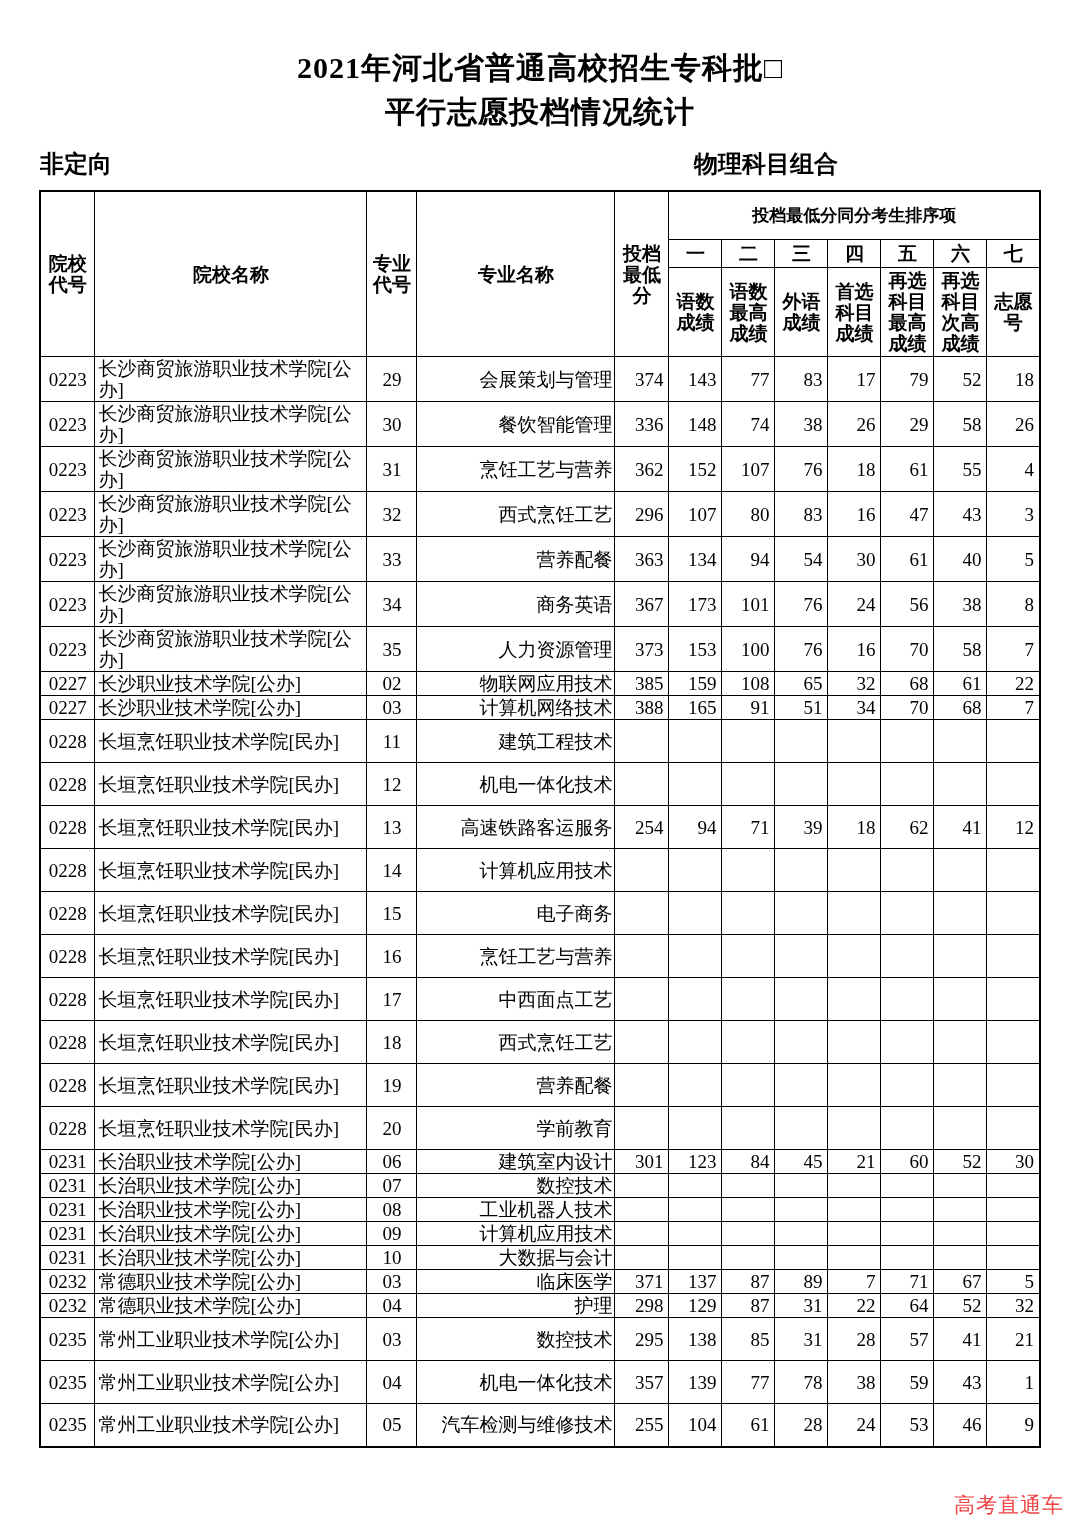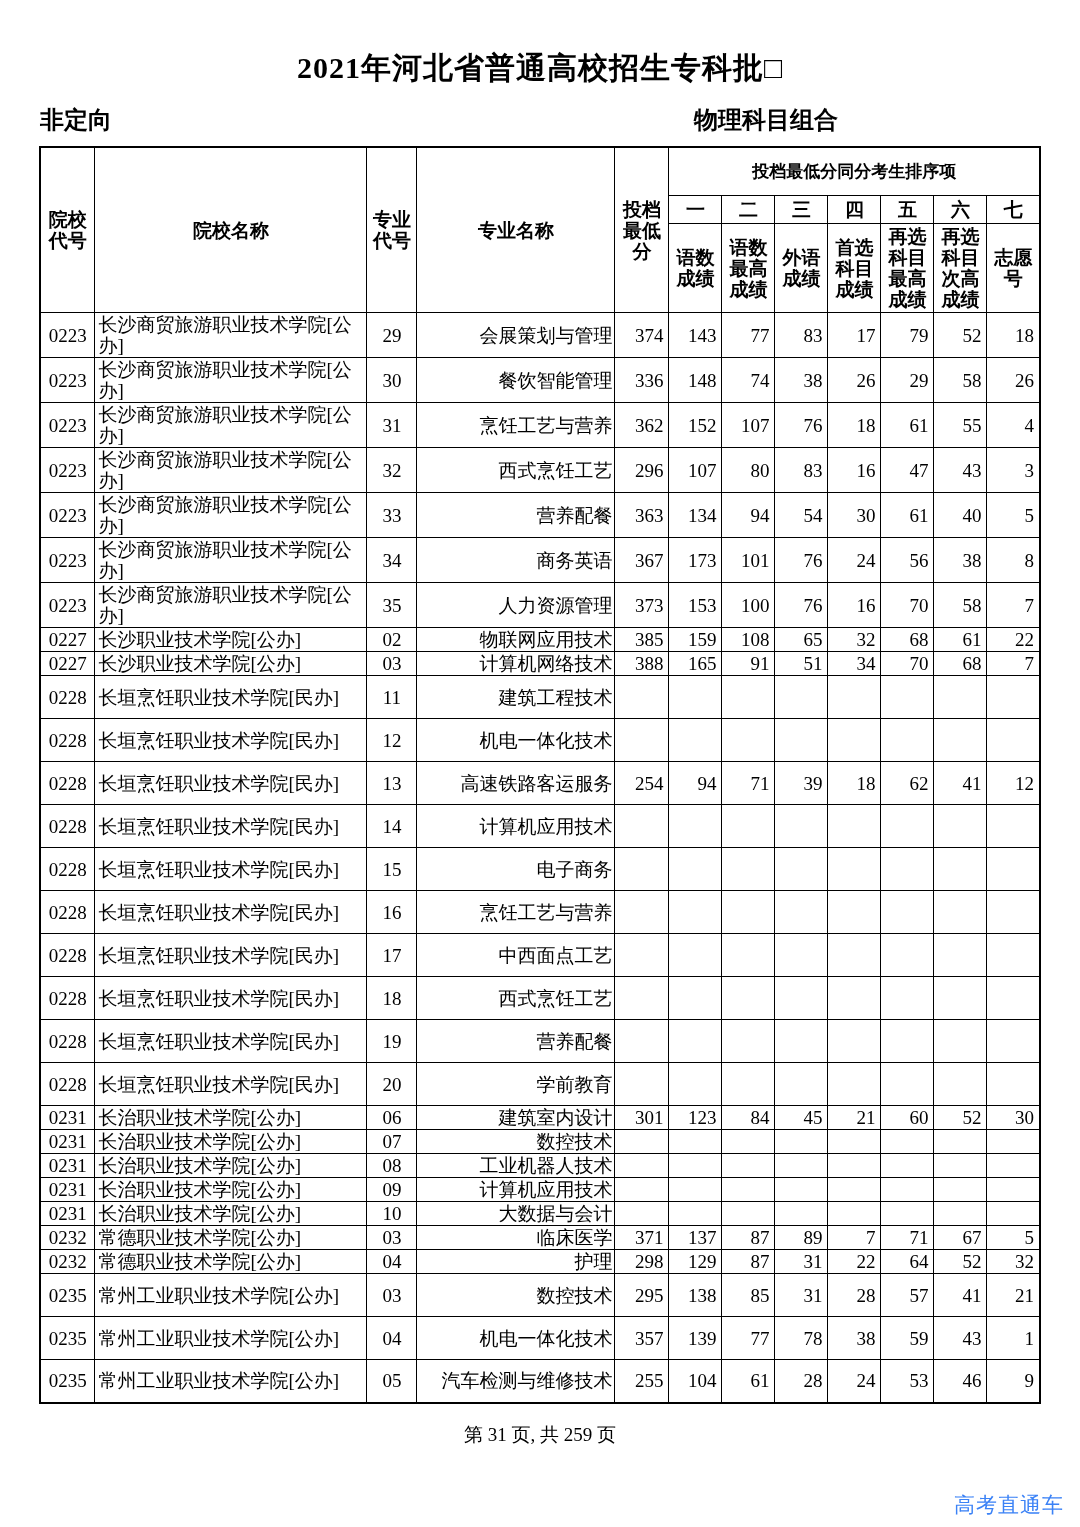--- a/index.html
+++ b/index.html
@@ -33,30 +33,31 @@
   .cell-college { text-align:left; padding-left:3px; }
   .cell-major-code { text-align:center; }
   .cell-major { text-align:right; padding-left:4px; }
   .cell-num { text-align:right; padding-right:5px; }
   tr.row-tall td { height:43px; }
   tr.row-compact td { height:23px; }
 
   .footer { text-align:center; font-size:19px; margin-top:18px; }
   .watermark {
     position:absolute; right:16px; bottom:8px;
-    color:#3b82f6; font-size:21px; letter-spacing:1px;
+    color:#ef4444; font-size:21px; letter-spacing:1px;
   }
 </style>
 </head>
 <body>
 
 <div class="page">
 
   <div class="titles">
     <div class="title-line">2021年河北省普通高校招生专科批□</div>
+    <div class="title-line">平行志愿投档情况统计</div>
   </div>
 
   <div class="labels">
     <span class="label-left">非定向</span>
     <span class="label-right">物理科目组合</span>
   </div>
 
   <table class="main">
     <colgroup>
       <col style="width:55px">
@@ -520,16 +521,15 @@
           <td class="cell-num">61</td>
           <td class="cell-num">28</td>
           <td class="cell-num">24</td>
           <td class="cell-num">53</td>
           <td class="cell-num">46</td>
           <td class="cell-num">9</td>
         </tr>
       </tbody>
   </table>
 
-  <div class="footer">第 31 页, 共 259 页</div>
   <div class="watermark">高考直通车</div>
 
 </div>
 
 </body></html>

